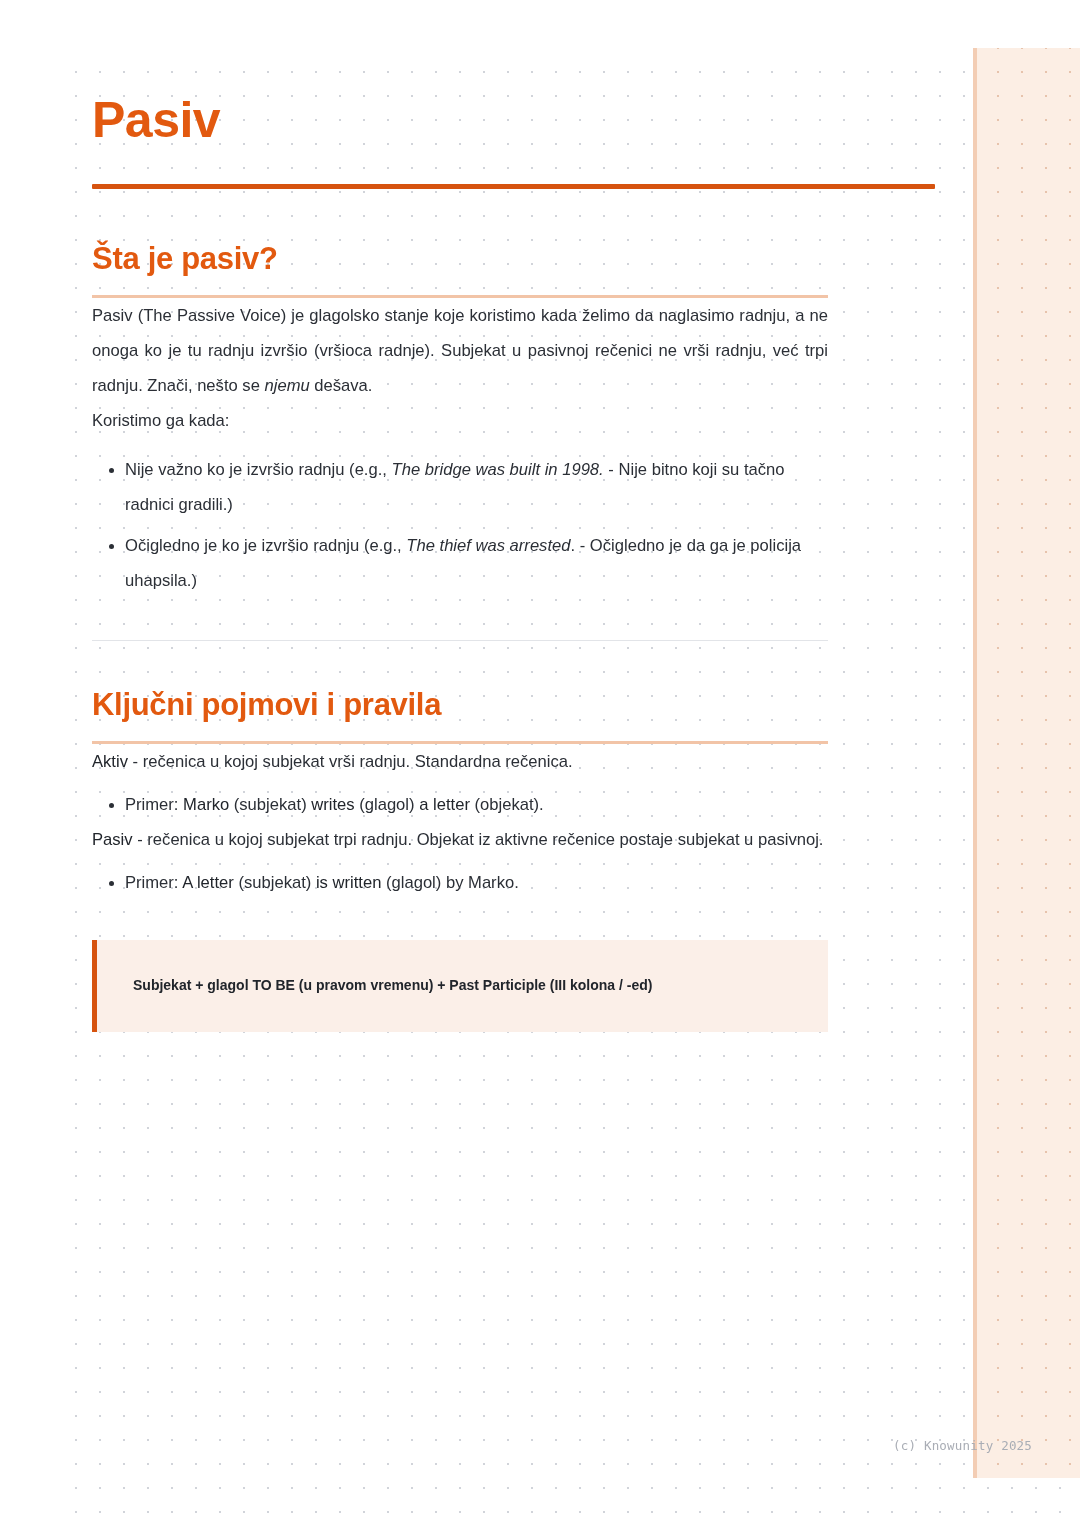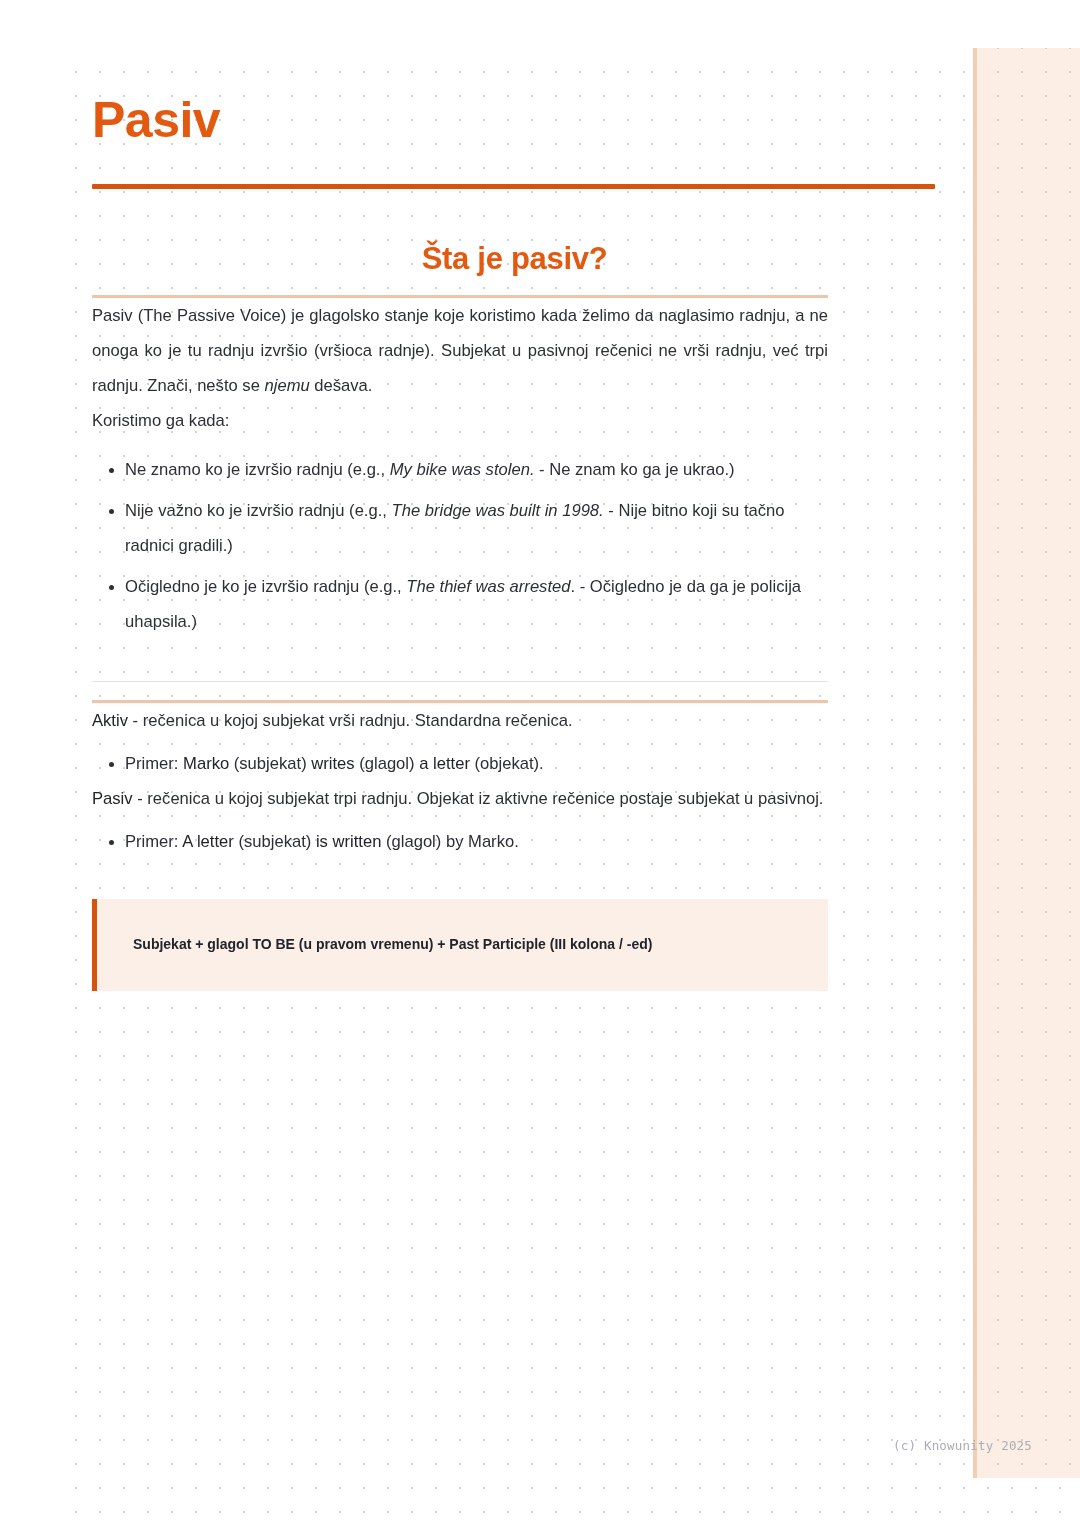--- a/index.html
+++ b/index.html
@@ -85,21 +85,20 @@
     margin-top: 37px;
     border-radius: 1px;
   }
 
   h2.section-title {
     font-size: 31px;
     font-weight: bold;
     color: #e2590f;
     margin: 0;
     letter-spacing: -0.3px;
-    text-align: center;
   }
   .sec1-title { padding-top: 52px; }
   .sec2-title { padding-top: 46px; }
   .section-rule {
     height: 3px;
     background: #f2c4a7;
     width: 736px;
     margin-top: 18px;
   }
   .sec2-rule { width: 736px; }
@@ -201,27 +200,27 @@
     <div class="title-rule"></div>
 
     <h2 class="section-title sec1-title">Šta je pasiv?</h2>
     <div class="section-rule"></div>
 
     <p class="body p-intro"><span>Pasiv (The Passive Voice) je glagolsko stanje koje koristimo kada želimo da naglasimo radnju, a ne onoga ko je tu radnju izvršio (vršioca radnje). Subjekat u pasivnoj rečenici ne vrši radnju, već trpi radnju. Znači, nešto se </span><i>njemu</i><span> dešava.</span></p>
 
     <p class="body p-lead">Koristimo ga kada:</p>
 
     <ul class="bullets">
-      <li><span>Ne znamo ko je izvršio radnju (e.g., </span><i>My bike was stolen.</i><span> - Ne znam ko ga je ukrao.)</span></li>
       <li><span>Nije važno ko je izvršio radnju (e.g., </span><i>The bridge was built in 1998.</i><span> - Nije bitno koji su tačno radnici gradili.)</span></li>
       <li><span>Očigledno je ko je izvršio radnju (e.g., </span><i>The thief was arrested</i><span>. - Očigledno je da ga je policija uhapsila.)</span></li>
     </ul>
 
     <div class="gray-divider"></div>
 
+    <h2 class="section-title sec2-title">Ključni pojmovi i pravila</h2>
     <div class="section-rule sec2-rule"></div>
 
     <p class="para p-aktiv"><b>Aktiv</b><span> - rečenica u kojoj subjekat vrši radnju. Standardna rečenica.</span></p>
 
     <ul class="bullets tight">
       <li><span>Primer: </span><b>Marko</b><span> (subjekat) </span><b>writes</b><span> (glagol) </span><b>a letter</b><span> (objekat).</span></li>
     </ul>
 
     <p class="para p-pasiv"><b>Pasiv</b><span> - rečenica u kojoj subjekat trpi radnju. Objekat iz aktivne rečenice postaje subjekat u pasivnoj.</span></p>
 

